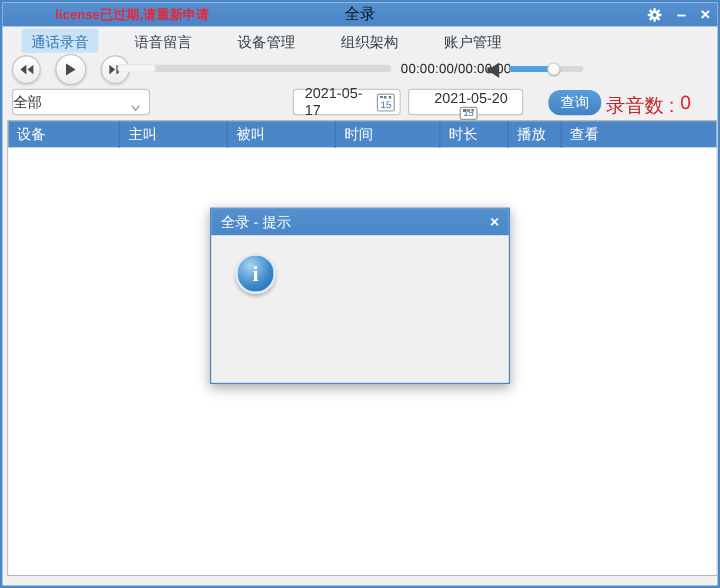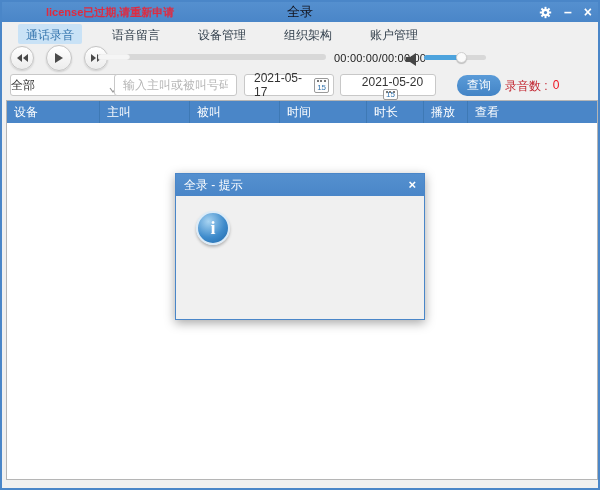--- a/index.html
+++ b/index.html
@@ -45,21 +45,21 @@
   .select-chevron { position:absolute; right:7px; top:7px; }
   .search-input-box { left:112px; width:123px; }
   .search-input { width:100%; height:100%; border:0; outline:none; background:transparent; font-size:12px; padding:0 8px; font-family:inherit; color:#333; }
   .search-input::placeholder { color:#b5b5b5; }
   .date-field { padding-left:9px; justify-content:space-between; }
   .date-start { left:242px; width:90px; }
   .date-end { left:338px; width:96px;flex-direction:column; }
   .cal-icon { width:15px; height:15px; margin-right:4px; border:1px solid #9a9a9a; border-radius:2px; background:#fdfdfd; position:relative; font-size:8px; color:#3474ad; display:flex; align-items:flex-end; justify-content:center; line-height:9px; }
   .cal-icon:before { content:""; position:absolute; top:1px; left:2px; right:2px; height:2px; border-top:2px dotted #777; }
   .query-button { position:absolute; left:455px; top:73px; width:44px; height:21px; border-radius:10px; background:linear-gradient(#5a9bd8,#4384c6); color:#fff; font-size:12px; border:0; display:flex; align-items:center; justify-content:center; }
-  .rec-count { position:absolute; left:503px; top:76px; font-size:12px; display:flex; gap:5px; }
+  .rec-count { position:absolute; left:503px; top:76px; font-size:16px; display:flex; gap:5px; }
   .rec-count-label { color:#c22530; }
   .rec-count-value { color:#ee1420; }
   
   .table-wrap { position:absolute; left:4px; top:98px; width:592px; height:380px; background:#fff; border:1px solid #b5b5b5; }
   .table-header { display:flex; height:22px; background:#4a86c8; color:#fff; font-size:12px; }
   .th { display:flex; align-items:center; padding-left:7px; border-left:1px solid #3e79b5; overflow:hidden; white-space:nowrap; }
   .th:first-child { border-left:0; }
   .col-device { width:92px; } .col-caller { width:90px; } .col-callee { width:90px; }
   .col-time { width:87px; } .col-duration { width:57px; } .col-play { width:44px; } .col-view { flex:1; }
   .table-body { height:356px; background:#fff; }
@@ -147,23 +147,20 @@
 
   <div class="field type-select">
     <span>全部</span>
     <span class="select-chevron">
       <svg width="8" height="6" viewBox="0 0 8 6">
           <polyline points="1,1 4,5 7,1" fill="none" stroke="#9a9a9a" stroke-width="1.2"></polyline>
         </svg>
     </span>
   </div>
 
-  <div class="field search-input-box">
-    <input class="search-input" type="text" placeholder="输入主叫或被叫号码" style="">
-  </div>
 
   <div class="field date-field date-start">
     <span>2021-05-17</span>
     <span class="cal-icon">
         <span>15</span>
       </span>
   </div>
 
   <div class="field date-field date-end">
     <span>2021-05-20</span>

